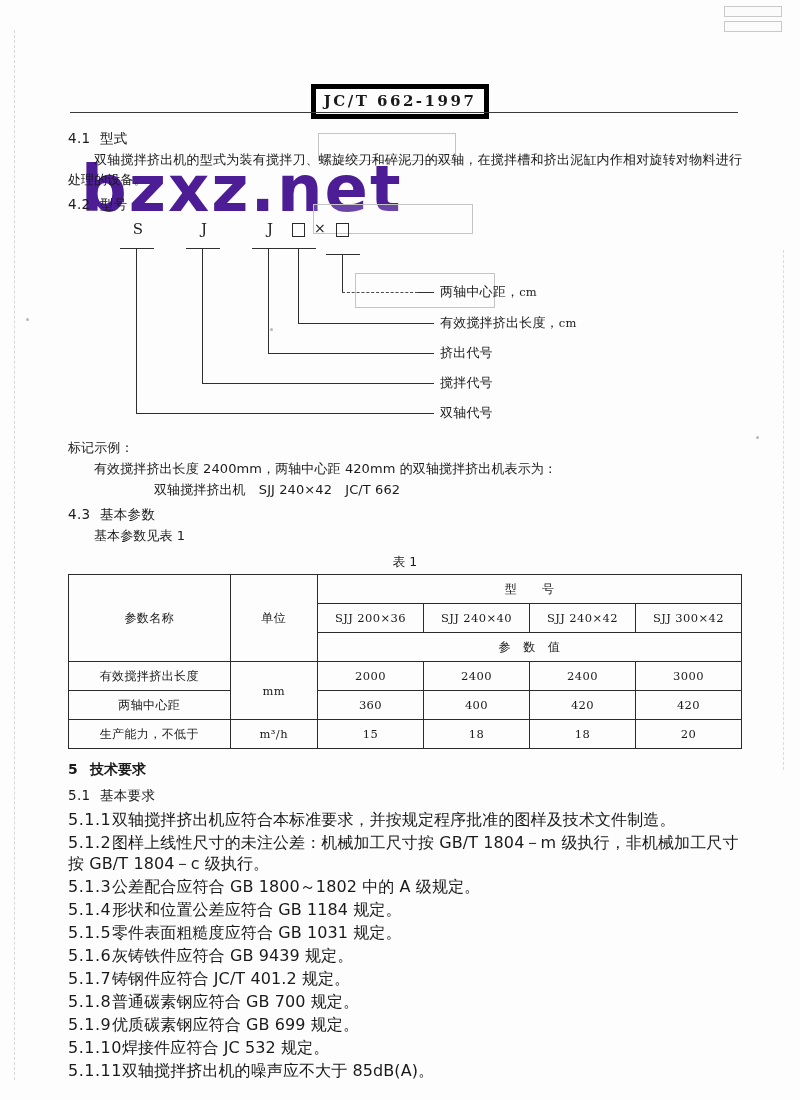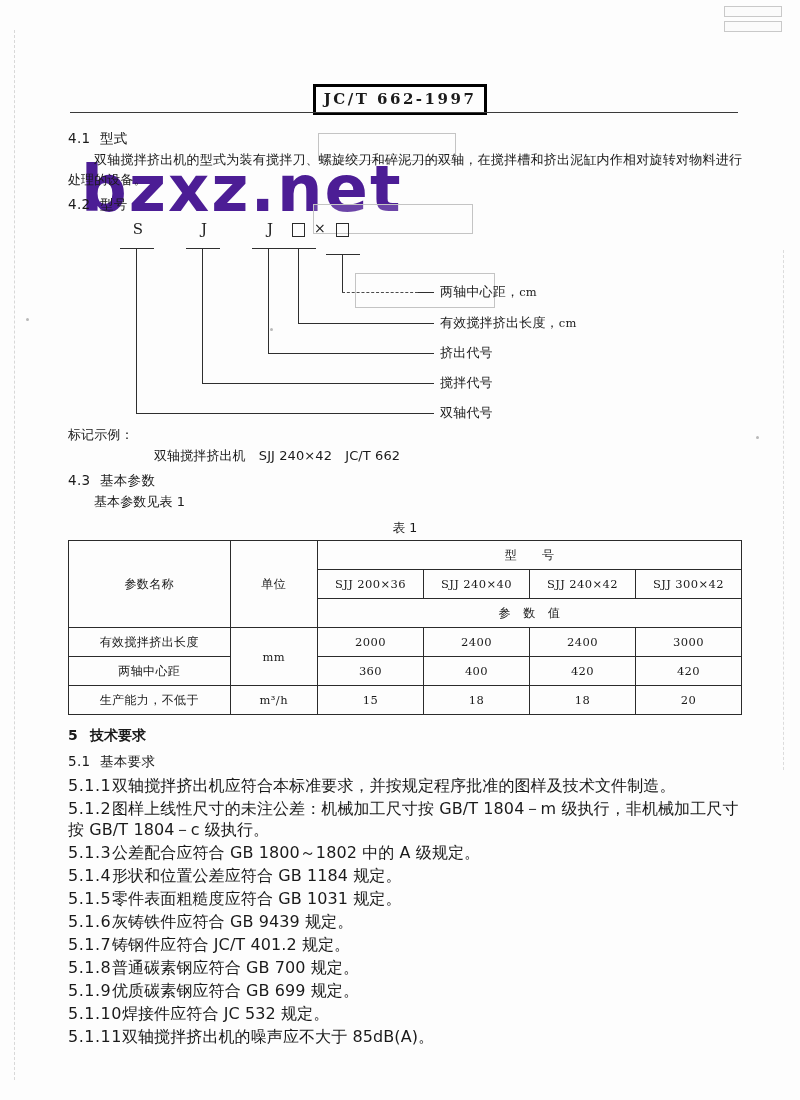--- a/index.html
+++ b/index.html
@@ -82,21 +82,21 @@
   .page-head {
     position: absolute;
     left: 70px;
     right: 70px;
     top: 84px;
     text-align: center;
     z-index: 4;
   }
   .page-head .std-no {
     display: inline-block;
-    border: 3px solid #000000;
+    border: 5px solid #000000;
     padding: 3px 8px 4px;
     font-family: "DejaVu Serif", "Liberation Serif", serif;
     font-weight: bold;
     font-size: 15px;
     letter-spacing: 2.5px;
     background: #fdfdfd;
   }
   .head-rule {
     position: absolute;
     left: 70px;
@@ -300,21 +300,22 @@
 
       <div class="vline" style="left:134px; top:28px; height:135px;"></div>
       <div class="hline" style="left:134px; top:163px; width:232px;"></div>
       <div class="leader-label" style="left:372px; top:154px;">搅拌代号</div>
 
       <div class="vline" style="left:68px; top:28px; height:165px;"></div>
       <div class="hline" style="left:68px; top:193px; width:298px;"></div>
       <div class="leader-label" style="left:372px; top:184px;">双轴代号</div>
     </div>
 
-    <p class="para noindent" style="margin-top:9px;">标记示例：</p>
+    <p class="para noindent" style="margin-top:22px;">标记示例：</p>
+    <p class="para indent1">有效搅拌挤出长度 2400mm，两轴中心距 420mm 的双轴搅拌挤出机表示为：</p>
     <p class="para" style="text-indent:86px;">双轴搅拌挤出机　SJJ 240×42　JC/T 662</p>
 
     <div class="h2">
       <span class="num">4.3</span><span>基本参数</span>
     </div>
     <p class="para">基本参数见表 1</p>
 
     <div class="table-cap">表 1</div>
 
     <table class="t1">

